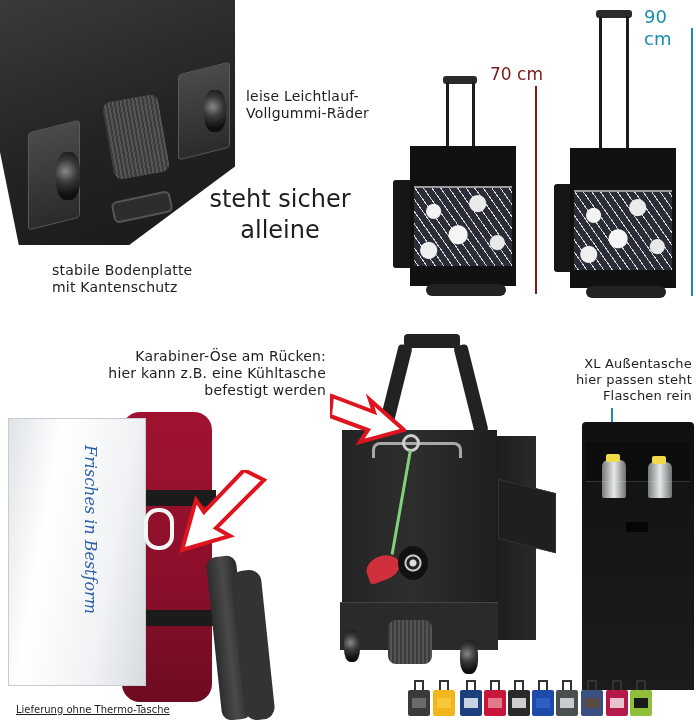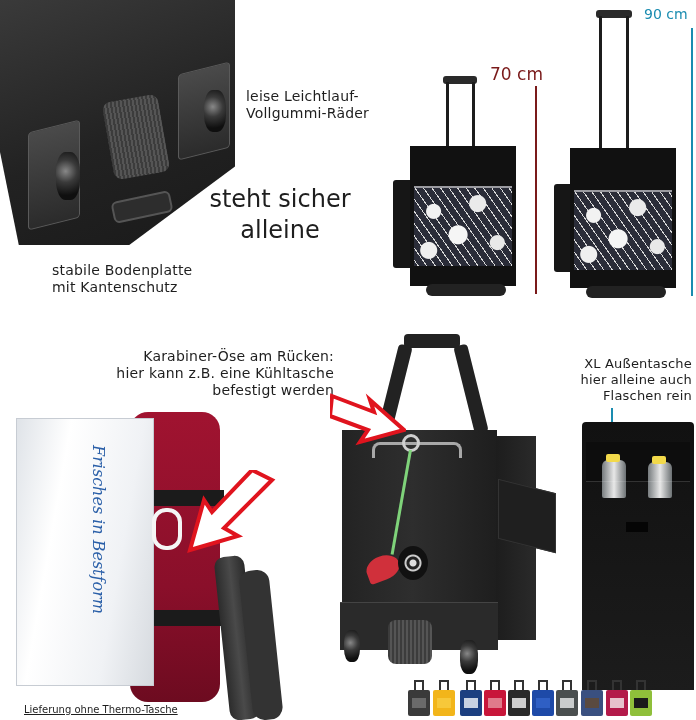--- a/index.html
+++ b/index.html
@@ -109,24 +109,24 @@
   <div class="abs" style="left:194px;top:8px;width:140px;height:292px;">
     <div class="abs handle-bar" style="left:42px;top:2px;width:36px;height:8px;"></div>
     <div class="abs rod" style="left:45px;top:8px;width:3px;height:140px;"></div>
     <div class="abs rod" style="left:72px;top:8px;width:3px;height:140px;"></div>
     <div class="abs side-pocket" style="left:0;top:176px;width:22px;height:88px;"></div>
     <div class="abs bag-top" style="left:16px;top:140px;width:106px;height:140px;"></div>
     <div class="abs floral" style="left:20px;top:182px;width:98px;height:80px;"></div>
     <div class="abs" style="left:32px;top:278px;width:80px;height:12px;background:#222;border-radius:6px;"></div>
   </div>
   <div class="abs meas-90" style="left:331px;top:28px;width:2px;height:268px;"></div>
-  <div class="abs txt" style="left:284px;top:6px;font-size:14px;color:#1a8cb0;">90 cm</div>
-</div>
-
-<div class="abs" style="left:12px;top:340px;width:340px;height:380px;">
+  <div class="abs txt" style="left:284px;top:6px;font-size:18px;color:#1a8cb0;">90 cm</div>
+</div>
+
+<div class="abs" style="left:4px;top:340px;width:340px;height:380px;">
   <div class="abs txt lbl right" style="left:40px;top:8px;width:282px;">
     <div>Karabiner-Öse am Rücken:</div>
     <div>hier kann z.B. eine Kühltasche</div>
     <div>befestigt werden</div>
   </div>
 
   <div class="abs redbag" style="left:118px;top:72px;width:90px;height:290px;"></div>
   <div class="abs strap" style="left:136px;top:150px;width:76px;height:16px;"></div>
   <div class="abs strap" style="left:136px;top:270px;width:76px;height:16px;"></div>
   <div class="abs thermo" style="left:4px;top:78px;width:138px;height:268px;"></div>
@@ -160,21 +160,21 @@
   <div class="abs wheel" style="left:130px;top:310px;width:18px;height:34px;"></div>
 
   <svg class="abs" style="left:0;top:60px;" width="76" height="60" viewBox="0 0 76 60">
     <path d="M2 6 L44 22 L40 10 L74 40 L30 52 L38 40 L0 26 Z" fill="#ffffff" stroke="#e0141e" stroke-width="4" stroke-linejoin="miter"></path>
   </svg>
 </div>
 
 <div class="abs" style="left:550px;top:350px;width:146px;height:340px;">
   <div class="abs txt lbl right" style="left:0;top:6px;width:142px;font-size:13px;">
     <div>XL Außentasche</div>
-    <div>hier alleine auch</div>
+    <div>hier passen steht</div>
     <div>Flaschen rein</div>
   </div>
   <div class="abs" style="left:61px;top:58px;width:2px;height:42px;background:#1a8cb0;"></div>
   <div class="abs pocket-panel" style="left:32px;top:72px;width:112px;height:268px;border-radius:4px 4px 0 0;"></div>
   <div class="abs" style="left:36px;top:92px;width:104px;height:40px;background:#0d0d0d;border-bottom:1px solid #333;"></div>
   <div class="abs bottle" style="left:52px;top:110px;width:24px;height:38px;"></div>
   <div class="abs cap" style="left:56px;top:104px;width:14px;height:8px;"></div>
   <div class="abs bottle" style="left:98px;top:112px;width:24px;height:36px;"></div>
   <div class="abs cap" style="left:102px;top:106px;width:14px;height:8px;"></div>
   <div class="abs" style="left:76px;top:172px;width:22px;height:10px;background:#050505;"></div>

